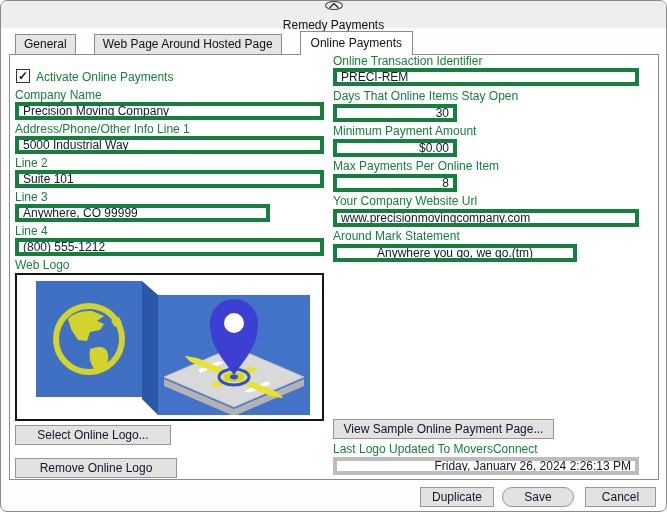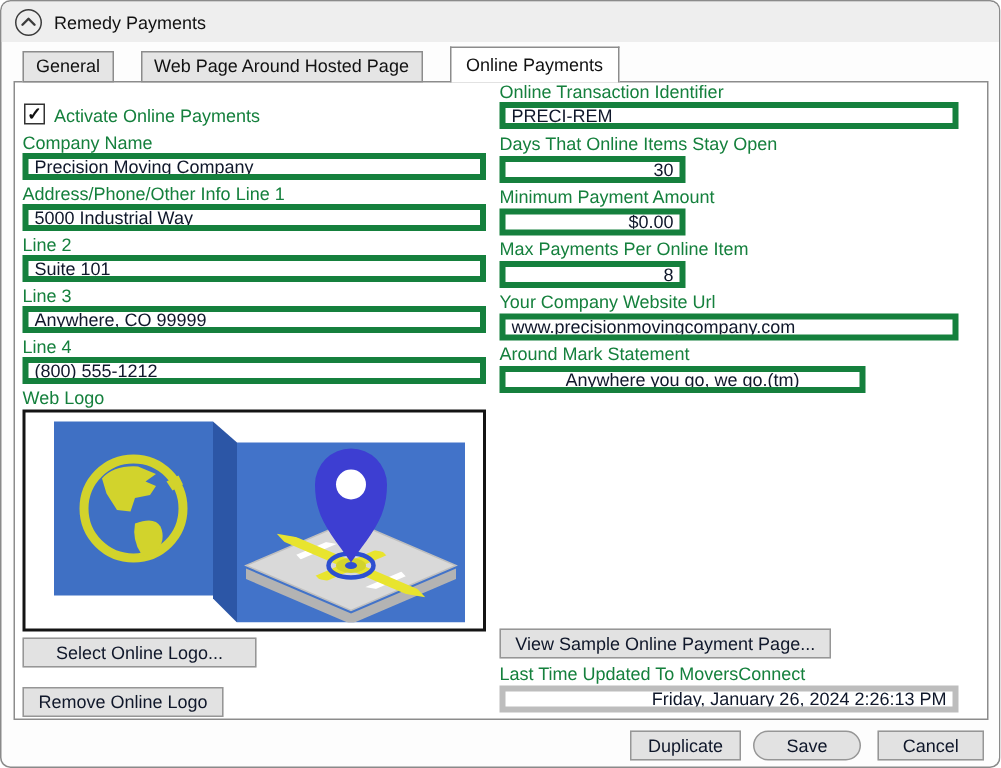--- a/index.html
+++ b/index.html
@@ -15,20 +15,21 @@
     border: 1px solid #8a8a8a;
     border-radius: 7px;
     background: #fdfdfd;
     overflow: hidden;
   }
   .titlebar {
     position: absolute; top: 0; left: 0; right: 0; height: 27px;
     background: #eeeeee;
     display: flex; align-items: center; gap: 8px;
     padding: 0 9px;
+    flex-direction: column;
   }
   .collapse {
     width: 18px; height: 18px; border-radius: 50%;
     border: 1px solid #3c3c3c; background: #eeeeee;
     display: flex; align-items: center; justify-content: center;
     padding: 0; cursor: pointer;
   }
   .title { font-size: 12px; color: #111; }
 
   .tab-row {
@@ -143,21 +144,21 @@
   <div class="lbl" style="left:14px; top:88px;">Company Name</div>
   <input class="txt" style="left: 14px; top: 101px; width: 309px;" value="Precision Moving Company">
 
   <div class="lbl" style="left:14px; top:122px;">Address/Phone/Other Info Line 1</div>
   <input class="txt" style="left: 14px; top: 135px; width: 309px;" value="5000 Industrial Way">
 
   <div class="lbl" style="left:14px; top:156px;">Line 2</div>
   <input class="txt" style="left: 14px; top: 169px; width: 309px;" value="Suite 101">
 
   <div class="lbl" style="left:14px; top:190px;">Line 3</div>
-  <input class="txt" style="left: 14px; top: 203px; width: 309px;" value="Anywhere, CO 99999">
+  <input class="txt" style="left: 14px; top: 203px; width: 255px;" value="Anywhere, CO 99999">
 
   <div class="lbl" style="left:14px; top:224px;">Line 4</div>
   <input class="txt" style="left: 14px; top: 237px; width: 309px;" value="(800) 555-1212">
 
   <div class="lbl" style="left:14px; top:258px;">Web Logo</div>
 
   <div class="logo-box">
     <svg width="292" height="136" viewBox="0 0 292 136">
 
       <rect class="c-panel1" x="12" y="2" width="106" height="116"></rect>
@@ -199,21 +200,21 @@
       </g>
 
       <g>
         <path class="c-pin" d="M210 96 C 197 77 186 67 186 44 A 24 24 0 1 1 234 44 C 234 67 223 77 210 96 Z"></path>
         <circle cx="210" cy="44" r="10" fill="#ffffff"></circle>
       </g>
     </svg>
   </div>
 
   <button class="btn" style="left:14px; top:424px; width:156px; height:20px;">Select Online Logo...</button>
-  <button class="btn" style="left:14px; top:457px; width:134px; height:20px;">Remove Online Logo</button>
+  <button class="btn" style="left:14px; top:457px; width:162px; height:20px;">Remove Online Logo</button>
 
   <div class="lbl" style="left:332px; top:54px;">Online Transaction Identifier</div>
   <input class="txt" style="left: 332px; top: 67px; width: 306px;" value="PRECI-REM">
 
   <div class="lbl" style="left:332px; top:89px;">Days That Online Items Stay Open</div>
   <input class="txt num" style="left: 332px; top: 103px; width: 124px;" value="30">
 
   <div class="lbl" style="left:332px; top:124px;">Minimum Payment Amount</div>
   <input class="txt num" style="left: 332px; top: 138px; width: 124px;" value="$0.00">
 
@@ -221,20 +222,20 @@
   <input class="txt num" style="left: 332px; top: 173px; width: 124px;" value="8">
 
   <div class="lbl" style="left:332px; top:194px;">Your Company Website Url</div>
   <input class="txt" style="left: 332px; top: 208px; width: 306px;" value="www.precisionmovingcompany.com">
 
   <div class="lbl" style="left:332px; top:229px;">Around Mark Statement</div>
   <input class="txt" style="left: 332px; top: 243px; width: 244px; padding-left: 40px;" value="Anywhere you go, we go.(tm)">
 
   <button class="btn" style="left:332px; top:418px; width:221px; height:20px;">View Sample Online Payment Page...</button>
 
-  <div class="lbl" style="left:332px; top:442px;">Last Time Updated To MoversConnect</div>
+  <div class="lbl" style="left:332px; top:442px;">Last Logo Updated To MoversConnect</div>
   <input class="txt light" style="left: 332px; top: 456px; width: 306px;" readonly="" value="Friday, January 26, 2024 2:26:13 PM">
 
   <button class="btn" style="left:419px; top:486px; width:74px; height:20px; z-index:6;">Duplicate</button>
   <button class="btn" style="left:501px; top:486px; width:72px; height:20px; z-index:6;border-radius:10px;">Save</button>
   <button class="btn" style="left:584px; top:486px; width:71px; height:20px; z-index:6;">Cancel</button>
 
 </div>
 
 </body></html>

